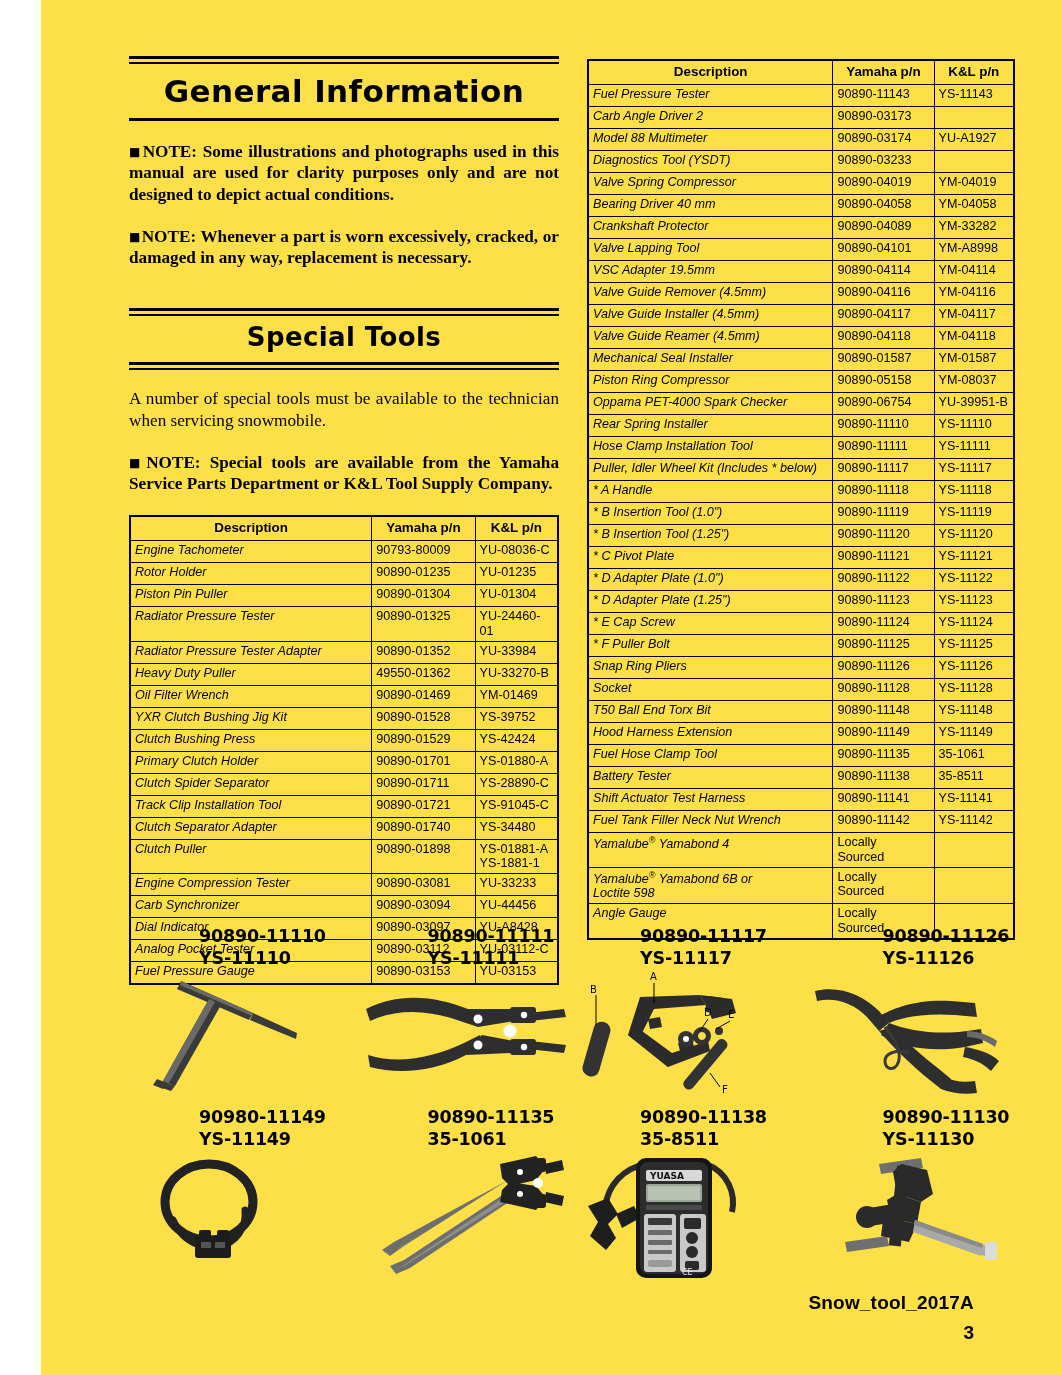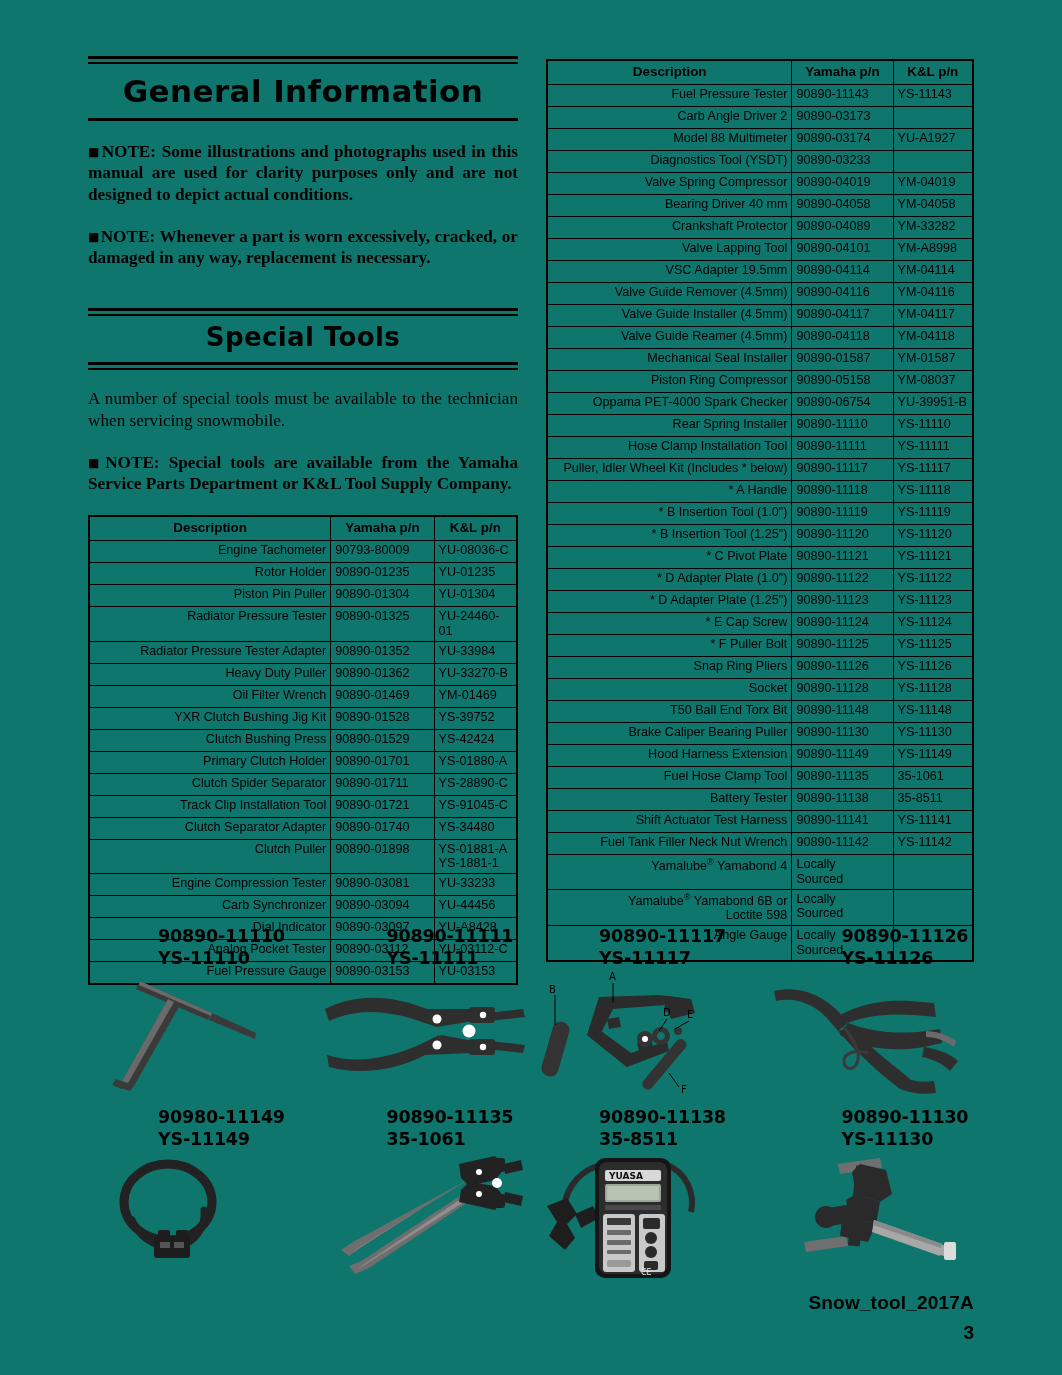--- a/index.html
+++ b/index.html
@@ -13,21 +13,22 @@
     position: relative;
     font-family: "Liberation Sans", sans-serif;
     color: #000000;
     overflow: hidden;
   }
 
   
   #page {
     position: absolute;
     inset: 0;
-    background: #0f766e;
+    background: #fde047;
+    margin-left: 41px;
   }
 
   
   #left-col {
     position: absolute;
     left: 88px;
     top: 56px;
     width: 430px;
   }
 
@@ -92,21 +93,21 @@
     padding: 2px 4px 2px 4px;
     vertical-align: top;
     line-height: 1.18;
   }
   table.tools th {
     font-weight: bold;
     text-align: center;
     font-size: 13.4px;
     padding: 3px 4px 4px 4px;
   }
-  table.tools td.desc { text-align: right; }
+  table.tools td.desc { text-align: left; font-style: italic; }
   table.tools td.pn   { text-align: left; }
   table.tools tbody tr td { height: 17px; }
   .table-outer {
     border: 2px solid #000;
   }
   .table-outer table.tools { margin: -1px; width: calc(100% + 2px); }
 
   #left-table-wrap {
     margin-top: 20px;
   }
@@ -241,21 +242,21 @@
                 <td class="pn">90890-01325</td>
                 <td class="pn">YU-24460-01</td>
               </tr>
               <tr>
                 <td class="desc">Radiator Pressure Tester Adapter</td>
                 <td class="pn">90890-01352</td>
                 <td class="pn">YU-33984</td>
               </tr>
               <tr>
                 <td class="desc">Heavy Duty Puller</td>
-                <td class="pn">90890-01362</td>
+                <td class="pn">49550-01362</td>
                 <td class="pn">YU-33270-B</td>
               </tr>
               <tr>
                 <td class="desc">Oil Filter Wrench</td>
                 <td class="pn">90890-01469</td>
                 <td class="pn">YM-01469</td>
               </tr>
               <tr>
                 <td class="desc">YXR Clutch Bushing Jig Kit</td>
                 <td class="pn">90890-01528</td>
@@ -478,25 +479,20 @@
               <td class="desc">Socket</td>
               <td class="pn">90890-11128</td>
               <td class="pn">YS-11128</td>
             </tr>
             <tr>
               <td class="desc">T50 Ball End Torx Bit</td>
               <td class="pn">90890-11148</td>
               <td class="pn">YS-11148</td>
             </tr>
             <tr>
-              <td class="desc">Brake Caliper Bearing Puller</td>
-              <td class="pn">90890-11130</td>
-              <td class="pn">YS-11130</td>
-            </tr>
-            <tr>
               <td class="desc">Hood Harness Extension</td>
               <td class="pn">90890-11149</td>
               <td class="pn">YS-11149</td>
             </tr>
             <tr>
               <td class="desc">Fuel Hose Clamp Tool</td>
               <td class="pn">90890-11135</td>
               <td class="pn">35-1061</td>
             </tr>
             <tr>

